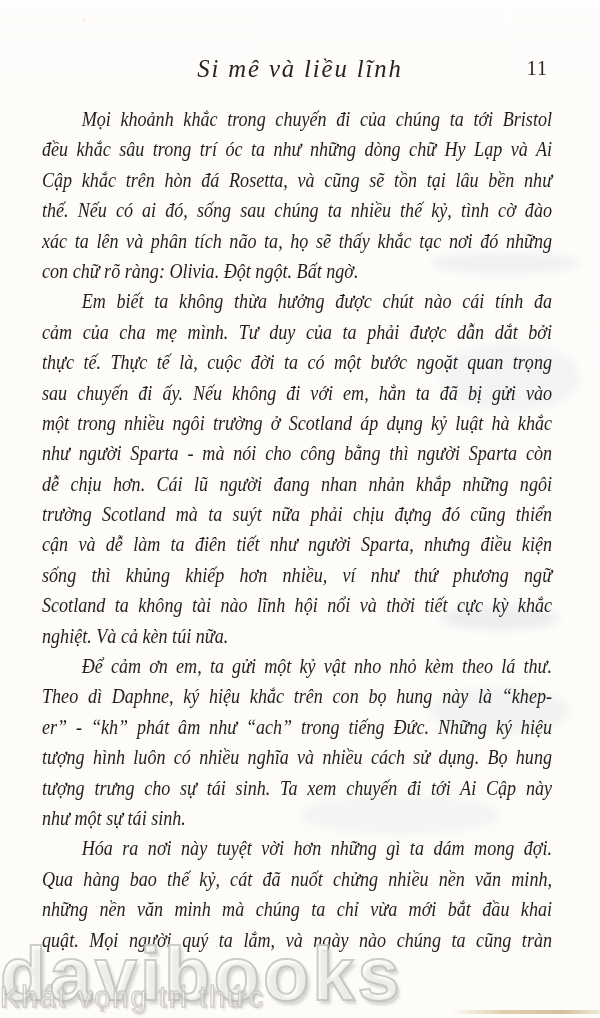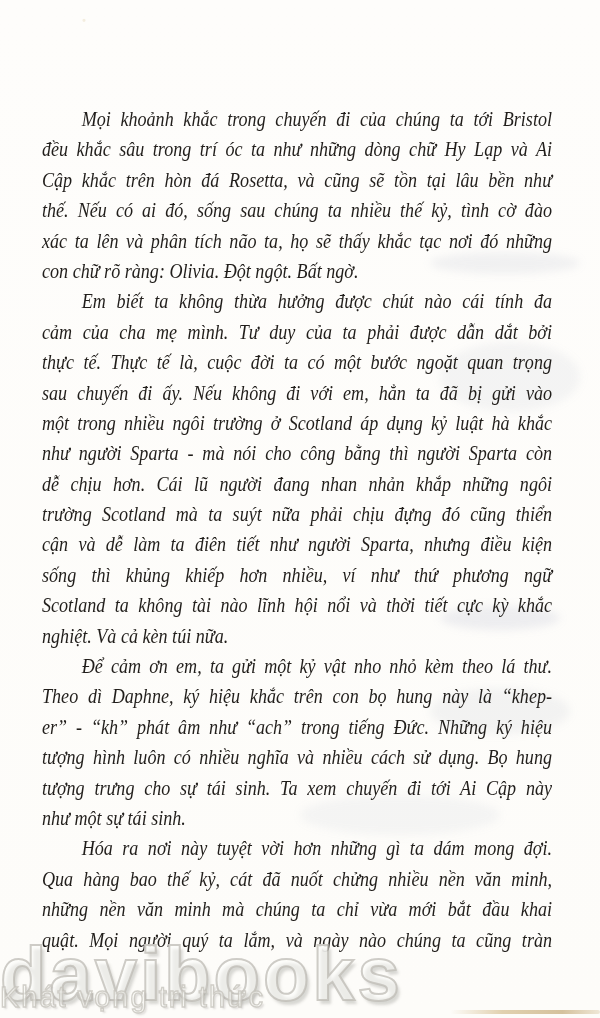--- a/index.html
+++ b/index.html
@@ -90,20 +90,24 @@
     width: 150px; height: 4px; border-radius: 2px;
     background: linear-gradient(to right, rgba(217,198,160,0) 0%, #dcc9a2 35%, #cdb78d 75%, rgba(217,198,160,0.45) 100%);
     opacity: 0.85;
   }
 </style>
 </head>
 <body>
 
 <div class="page">
 
+  <div class="header">
+    <div class="running-title">Si mê và liều lĩnh</div>
+    <div class="page-number">11</div>
+  </div>
 
   <div id="text-block">
       <div>
         <div class="line indent">Mọi khoảnh khắc trong chuyến đi của chúng ta tới Bristol</div>
         <div class="line">đều khắc sâu trong trí óc ta như những dòng chữ Hy Lạp và Ai</div>
         <div class="line">Cập khắc trên hòn đá Rosetta, và cũng sẽ tồn tại lâu bền như</div>
         <div class="line">thế. Nếu có ai đó, sống sau chúng ta nhiều thế kỷ, tình cờ đào</div>
         <div class="line">xác ta lên và phân tích não ta, họ sẽ thấy khắc tạc nơi đó những</div>
         <div class="line last">con chữ rõ ràng: Olivia. Đột ngột. Bất ngờ.</div>
       </div>

